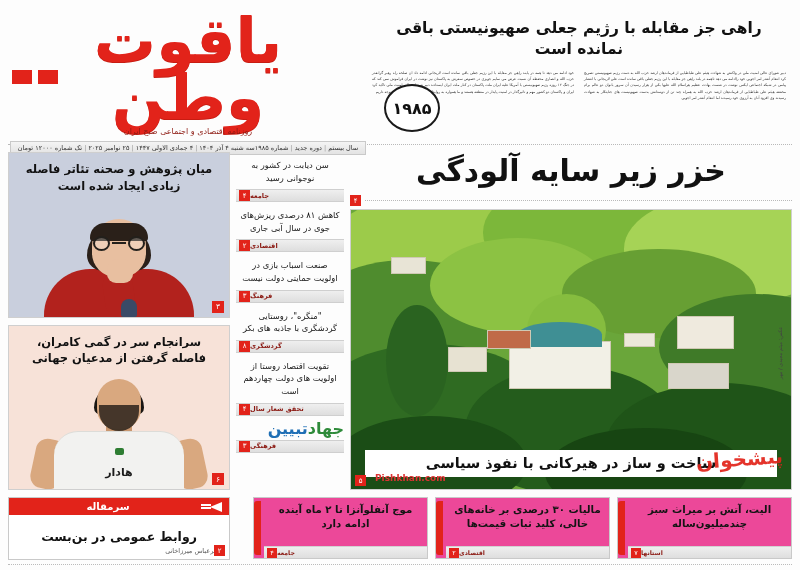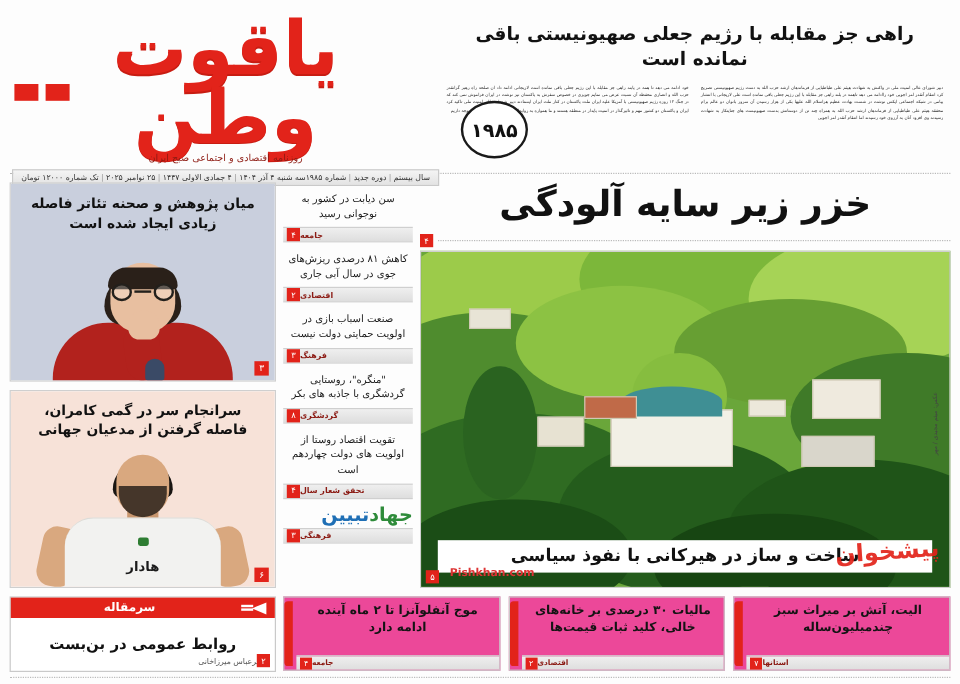--- a/index.html
+++ b/index.html
@@ -330,21 +330,21 @@
     transform: rotate(-90deg);
     font-size: 5px; color: #444;
     white-space: nowrap;
     z-index: 6;
   }
 
   
   .bottom-strip {
     display: flex;
     flex-direction: row-reverse;
-    gap: 6px;
+    gap: 23px;
     margin-top: 7px;
     height: 62px;
   }
   .bs-editorial { width: 222px; }
   .bs-items { flex: 1; display: flex; flex-direction: row-reverse; gap: 7px; }
   .bs-card {
     flex: 1;
     border: 1px solid #c9c9c9;
     background: #ec4899;
     position: relative;

